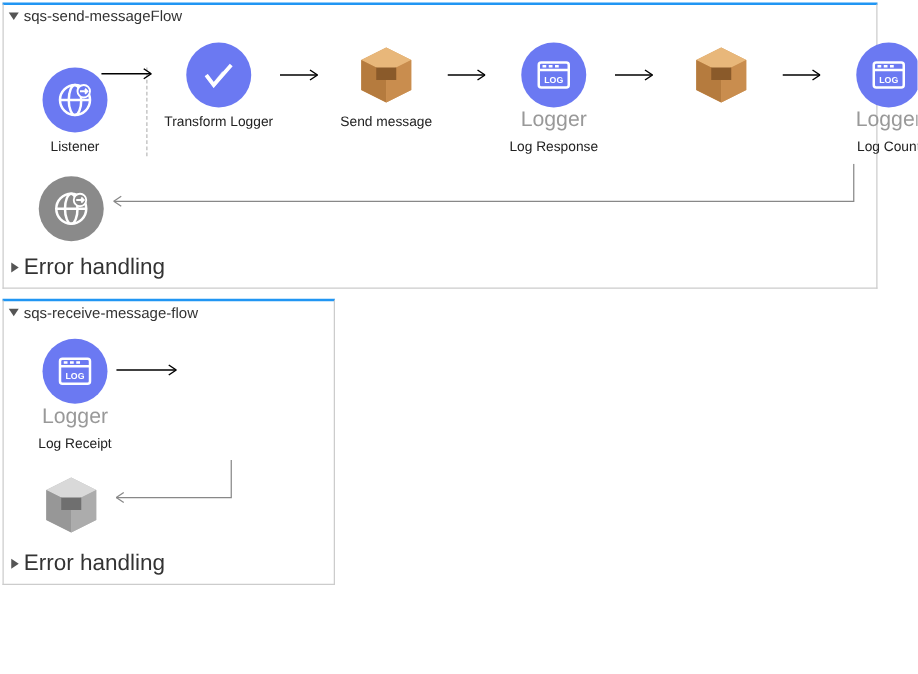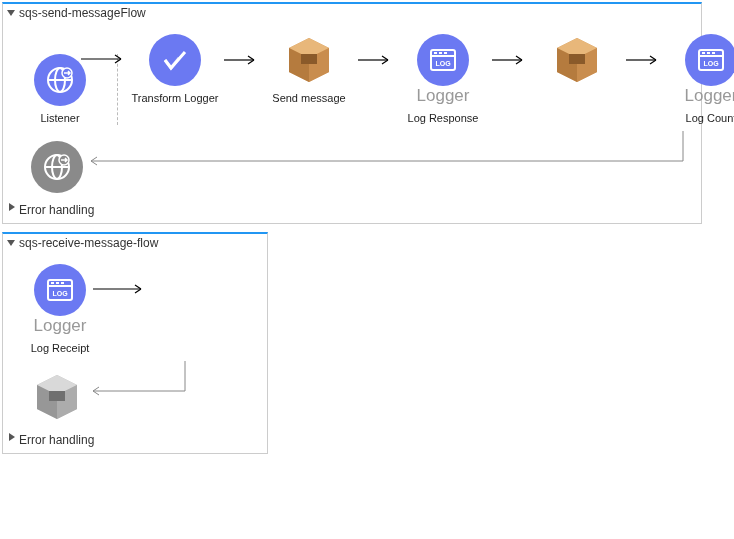--- a/index.html
+++ b/index.html
@@ -84,22 +84,23 @@
   .sqs-icon {
     width: 52px; height: 52px;
   }
   .return-row {
     display: flex;
     align-items: center;
     padding: 8px 12px 4px 22px;
   }
   .error-row {
     display: flex;
+    align-items: center;
     padding: 4px 6px 6px 6px;
-    font-size: 12px;
+    font-size: 18px;
     color: #333;
   }
   .error-row .tri {
     width: 0; height: 0;
     border-top: 4px solid transparent;
     border-bottom: 4px solid transparent;
     border-left: 6px solid #555;
     margin-right: 4px;
   }
   .flow1 { width: 700px; }

